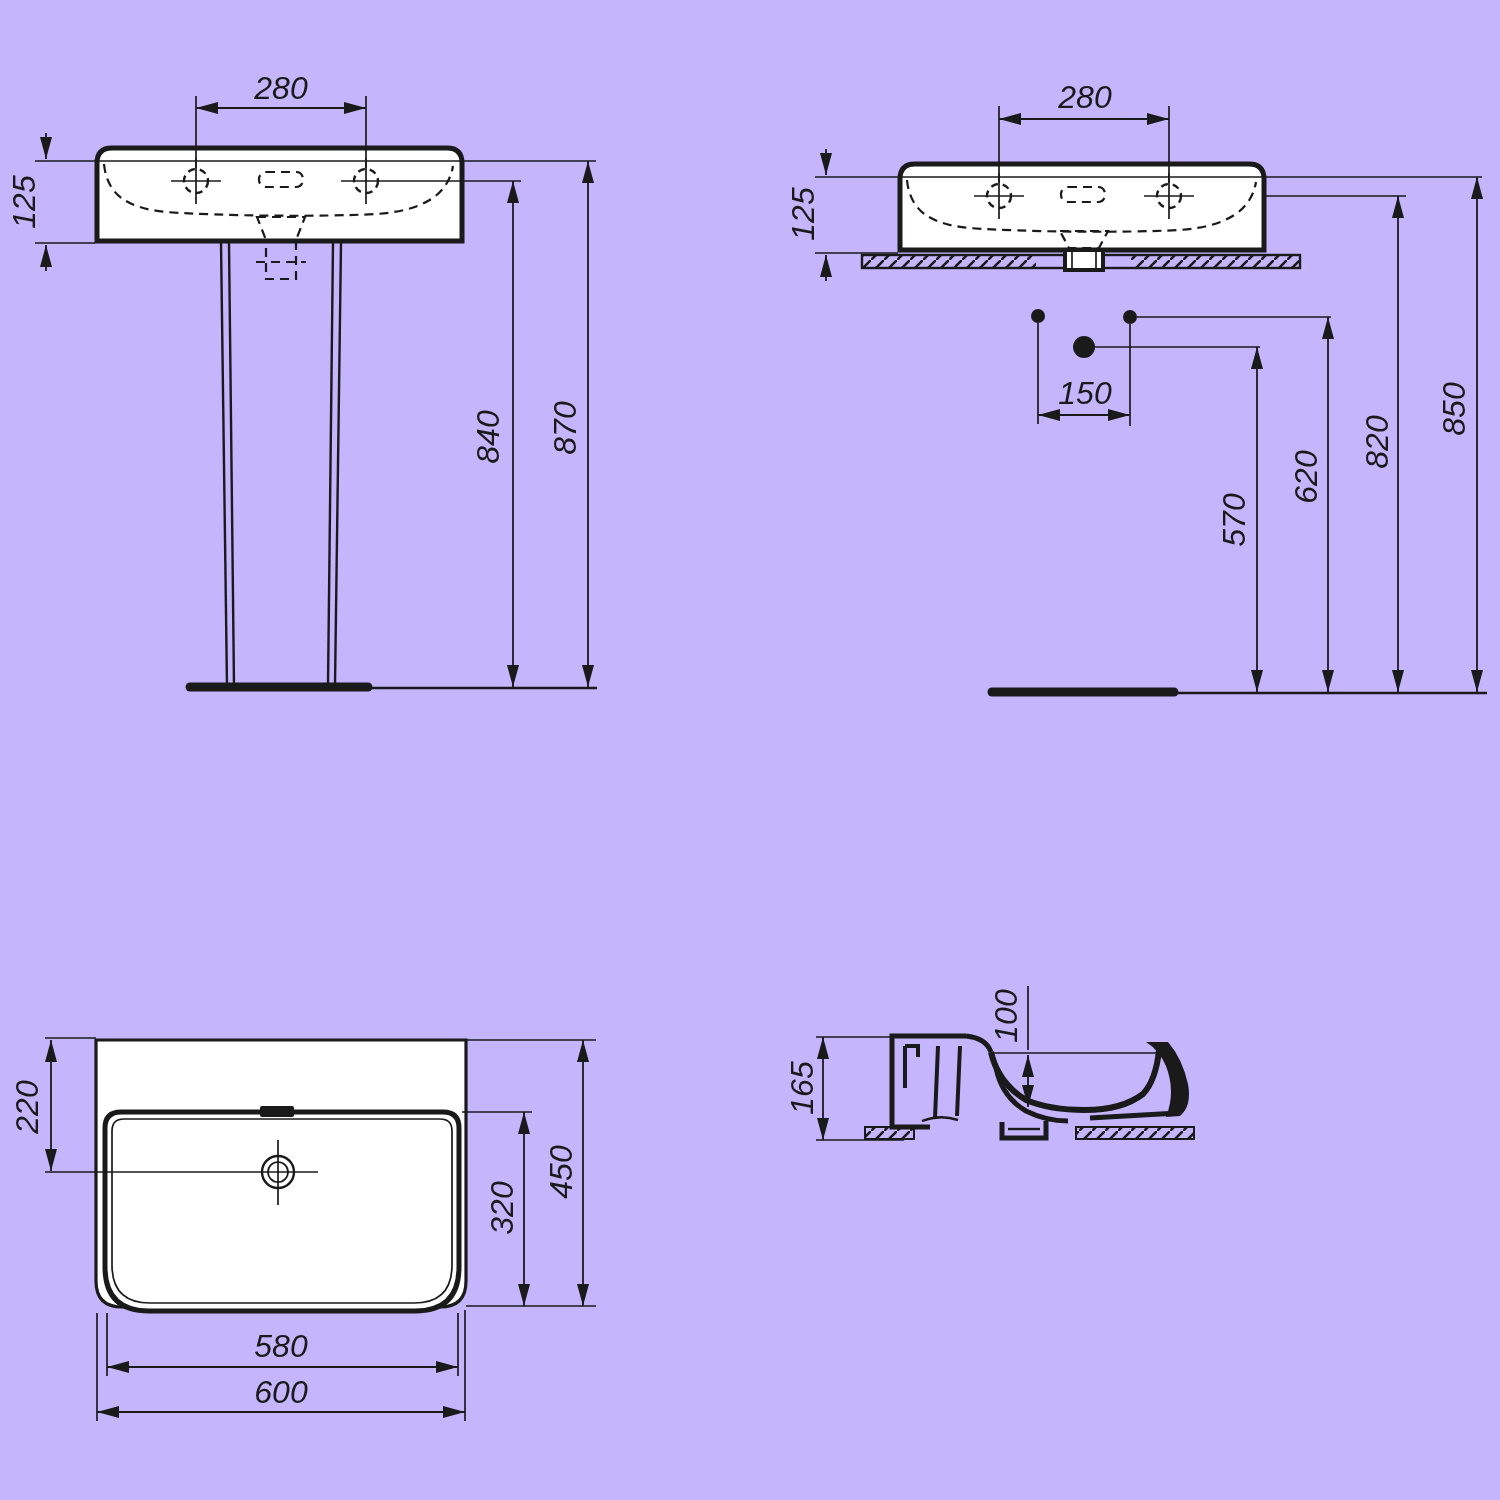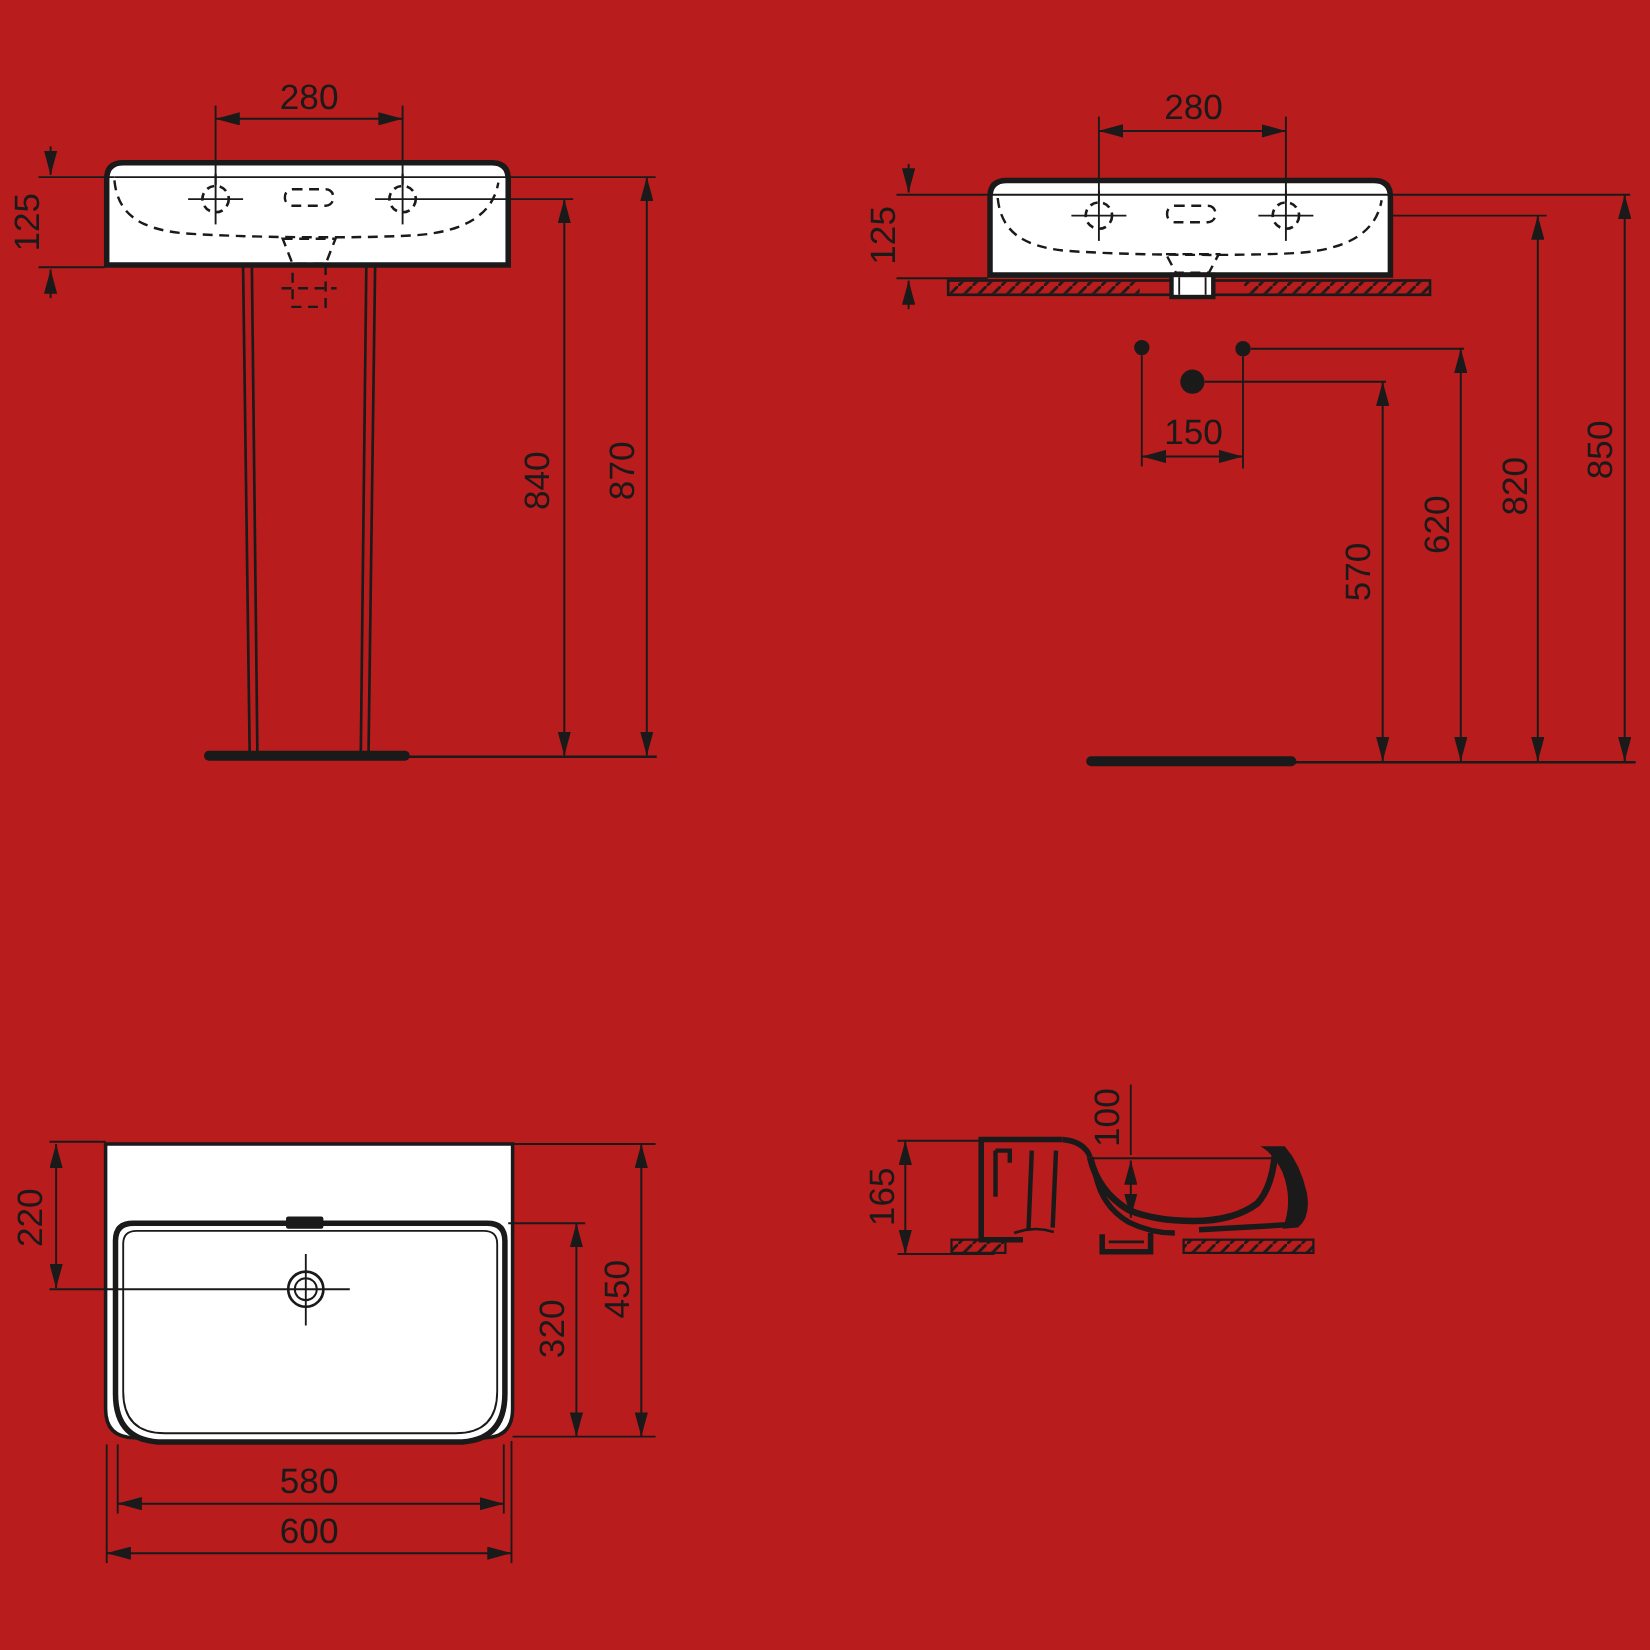--- a/index.html
+++ b/index.html
@@ -1,16 +1,16 @@
 <!DOCTYPE html>
 <html><head>
 <meta charset="utf-8">
 <style>
   html,body{margin:0;padding:0;background:#ffffff;}
-  .stage{width:1500px;height:1500px;background:#b91c1c;position:relative;}
+  .stage{width:1500px;height:1500px;background:#c4b5fd;position:relative;font-style:italic;}
   svg{display:block;}
   .dim{font-family:"Liberation Sans",sans-serif;font-size:32px;fill:#1a1a1a;}
   .thin{stroke:#1a1a1a;stroke-width:1.7;fill:none;}
   .med{stroke:#1a1a1a;stroke-width:2.4;fill:none;}
   .bold{stroke:#1a1a1a;stroke-width:5;fill:none;}
   .boldw{stroke:#1a1a1a;stroke-width:5;fill:#ffffff;}
   .dash{stroke:#1a1a1a;stroke-width:2.2;fill:none;stroke-dasharray:9 6;}
   .dimline{stroke:#1a1a1a;stroke-width:1.8;fill:none;}
 </style>
 </head>

